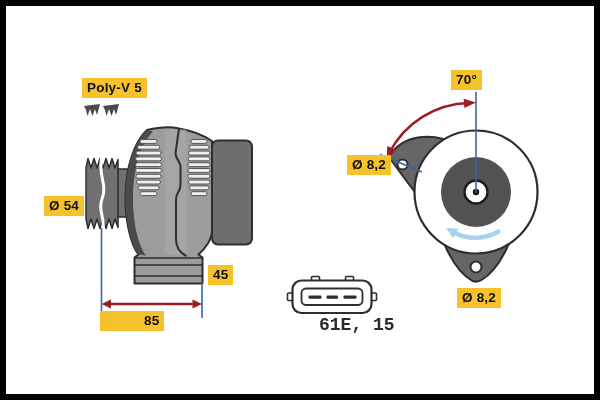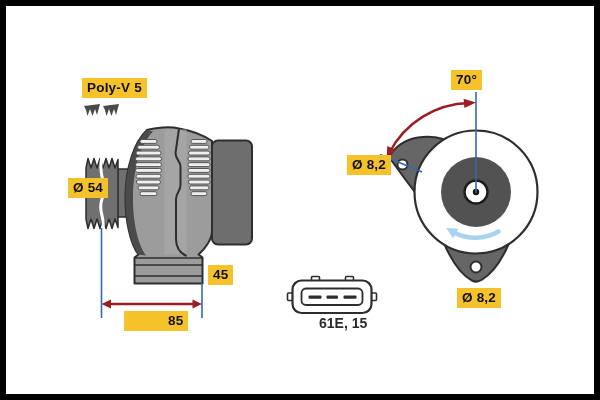--- a/index.html
+++ b/index.html
@@ -9,22 +9,23 @@
     font-family:"Liberation Sans", sans-serif;
   }
   #drawing { position:absolute; left:0; top:0; }
   .chip {
     position:absolute; font-weight:bold; font-size:13.5px; line-height:16px;
     color:#101010; padding:2px 5px; white-space:nowrap; letter-spacing:0.2px;
   }
   .chip.yellow { background: var(--label-yellow, #F6C22B); }
   .chip.blue   { background: var(--label-blue,  #AACCE8); }
   .plain-label {
-    position:absolute; font-weight:bold; font-size:14px; color:#2b2b2b;
+    position:absolute; font-weight:bold; font-size:18px; color:#2b2b2b;
     white-space:nowrap;
+    font-family:Liberation Mono, monospace;
   }
   
   .ol      { stroke: var(--outline-dark, #2E2E2E); }
   .dimline { stroke: var(--dimension-blue, #3568A8); stroke-width:1.6; }
   .redline { stroke: var(--arrow-red, #9A1E22); fill:none; }
   .redfill { fill: var(--arrow-red, #9A1E22); }
   .rotline { stroke: var(--rotation-arrow-blue, #A8D2F0); }
   .rotfill { fill: var(--rotation-arrow-blue, #A8D2F0); }
   .bodyfill{ fill: var(--body-gray, #9C9C9C); }
   .darkfill{ fill: var(--housing-dark-gray, #6E6E6E); }
@@ -149,25 +150,25 @@
         <rect x="302.5" y="289.5" width="13" height="3.2" rx="1"></rect>
         <rect x="320.5" y="289.5" width="11.5" height="3.2" rx="1"></rect>
         <rect x="337.5" y="289.5" width="13" height="3.2" rx="1"></rect>
       </g>
     </g>
   </svg>
 
   <div class="chip yellow" style="left:76px;  top:72px;">Poly-V 5</div>
 
 
-  <div class="chip yellow" style="left:38px;  top:172px;margin-left:24px;">Ø 54</div>
+  <div class="chip yellow" style="left:38px;  top:190px;">Ø 54</div>
 
   <div class="chip yellow" style="left:202px; top:259px;">45</div>
 
-  <div class="chip yellow" style="left:118px; top:305px;padding-left:44px;">85</div>
+  <div class="chip yellow" style="left:94px; top:305px;padding-left:44px;">85</div>
 
   <div class="chip yellow" style="left:429px; top:64px;margin-left:16px;">70°</div>
 
   <div class="chip yellow" style="left:341px; top:149px;">Ø 8,2</div>
 
   <div class="chip yellow" style="left:451px; top:282px;">Ø 8,2</div>
 
   <div class="plain-label" style="left:313px; top:309px;">61E, 15</div>
 </div>
 

